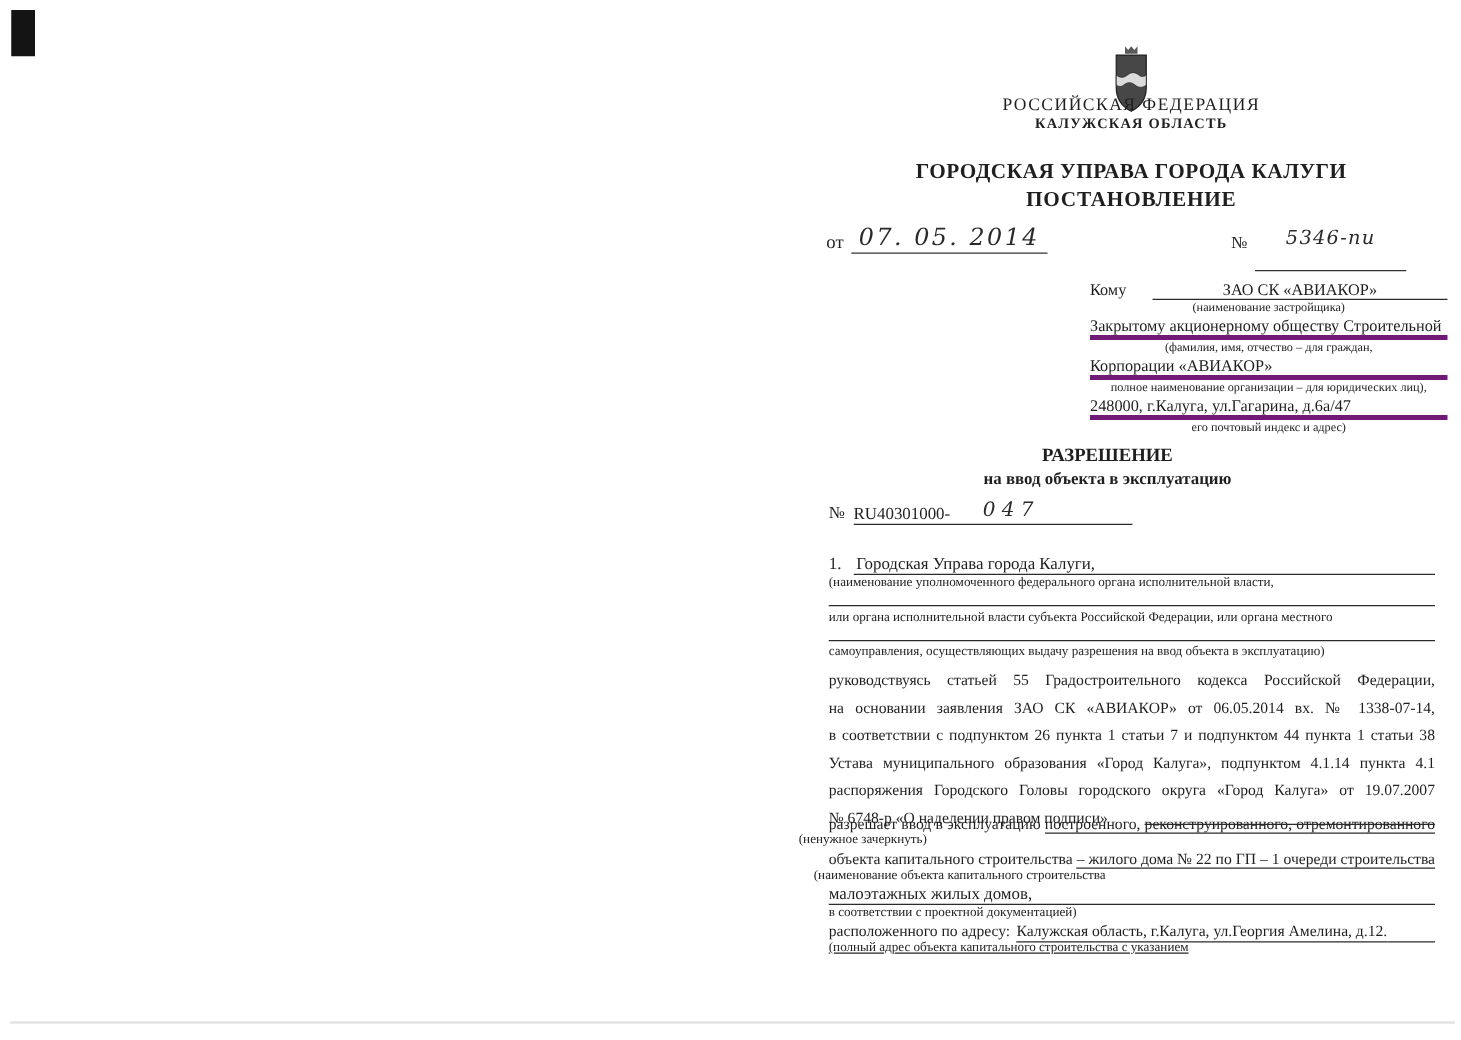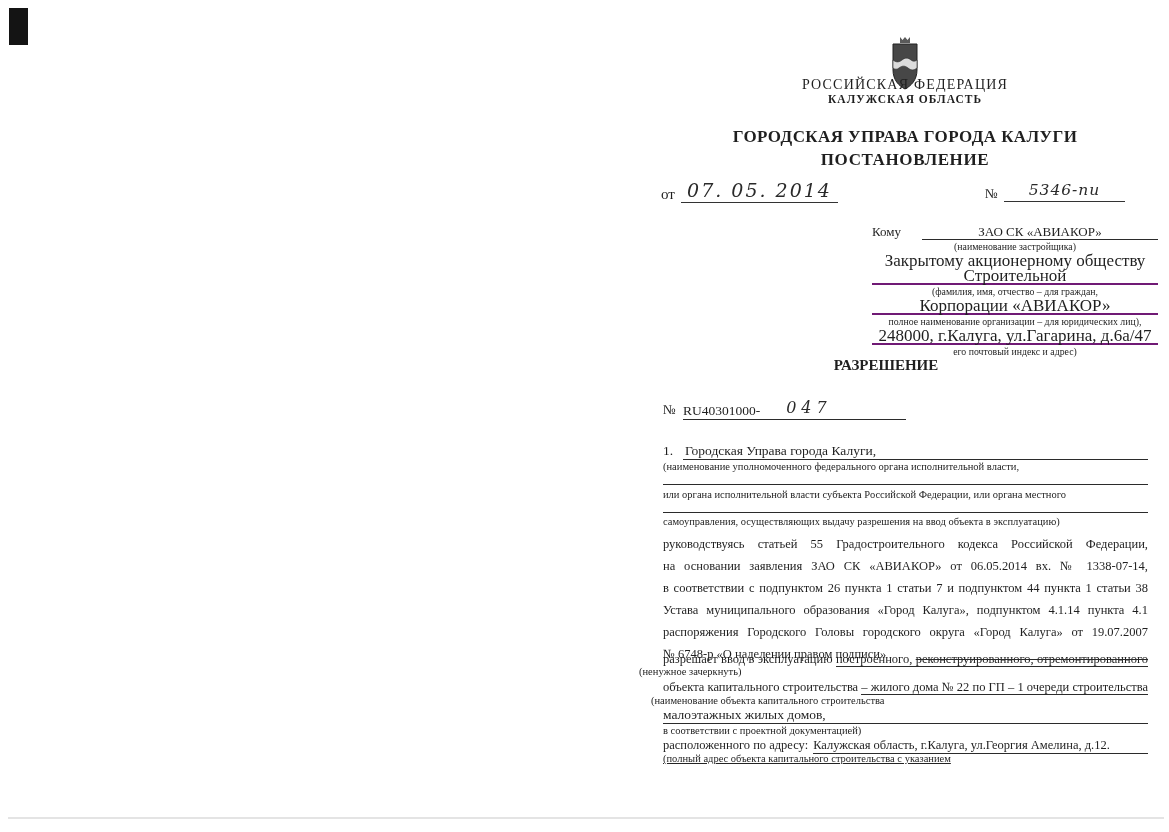--- a/index.html
+++ b/index.html
@@ -19,28 +19,28 @@
   .country{top:77px;font-size:14px;letter-spacing:1.2px;}
   .region{top:93px;font-size:11.5px;letter-spacing:1px;font-weight:bold;}
   .title1{top:127px;font-size:17px;font-weight:bold;letter-spacing:0.4px;}
   .title2{top:150px;font-size:17px;font-weight:bold;letter-spacing:0.6px;}
   
   .from-label{left:661px;top:186px;font-size:15px;}
   .date-hand{left:681px;top:179px;width:157px;text-align:center;font-size:19px;letter-spacing:2px;
              border-bottom:1.3px solid #333;padding-bottom:1px;}
   .num-label{left:985px;top:186px;font-size:13.5px;}
   .num-hand{left:1004px;top:181px;width:121px;text-align:center;font-size:15.5px;letter-spacing:1px;
-            border-bottom:1.3px solid #333;padding-bottom:2px;}
+            border-bottom:1.3px solid #333;padding-bottom:17px;}
   
   .addr{left:872px;top:224px;width:286px;}
   .addr-row{display:flex;font-size:13px;line-height:15px;}
   .addr-label{flex:0 0 50px;}
   .addr-line{flex:1;border-bottom:1px solid #2b2b2b;}
   .addr-center{text-align:center;}
-  .addr-val{font-size:17px;line-height:15px;border-bottom:2px solid #701a75;text-align:center;}
+  .addr-val{font-size:13px;line-height:15px;border-bottom:4px solid #701a75;}
   .addr-cap{font-size:9.8px;text-align:center;line-height:13px;color:#242424;white-space:nowrap;}
   
   .permit-title{left:660px;top:357px;width:452px;text-align:center;font-size:15px;font-weight:bold;}
   .permit-sub{left:660px;top:375px;width:452px;text-align:center;font-size:13.5px;font-weight:bold;}
   .permit-num{left:663px;top:401px;width:243px;display:flex;font-size:13.5px;line-height:17px;}
   .permit-num .lbl{margin-right:7px;}
   .permit-num .line{flex:1;border-bottom:1.2px solid #2b2b2b;}
   .permit-num .hand{font-size:16px;letter-spacing:5px;margin-left:26px;position:relative;top:-2px;}
   
   .item1{left:663px;top:442px;width:485px;display:flex;font-size:13.5px;line-height:17px;}
@@ -100,20 +100,21 @@
     <div class="addr-cap">(наименование застройщика)</div>
     <div class="addr-val">Закрытому акционерному обществу Строительной</div>
     <div class="addr-cap">(фамилия, имя, отчество – для граждан,</div>
     <div class="addr-val">Корпорации «АВИАКОР»</div>
     <div class="addr-cap">полное наименование организации – для юридических лиц),</div>
     <div class="addr-val">248000, г.Калуга, ул.Гагарина, д.6а/47</div>
     <div class="addr-cap">его почтовый индекс и адрес)</div>
   </div>
 
   <div class="abs permit-title">РАЗРЕШЕНИЕ</div>
+  <div class="abs permit-sub">на ввод объекта в эксплуатацию</div>
 
   <div class="abs permit-num">
     <span class="lbl">№</span>
     <span class="line"><span>RU40301000-</span><span class="hand">047</span></span>
   </div>
 
   <div class="abs item1">
     <span class="num">1.</span>
     <span class="line">Городская Управа города Калуги,</span>
   </div>

